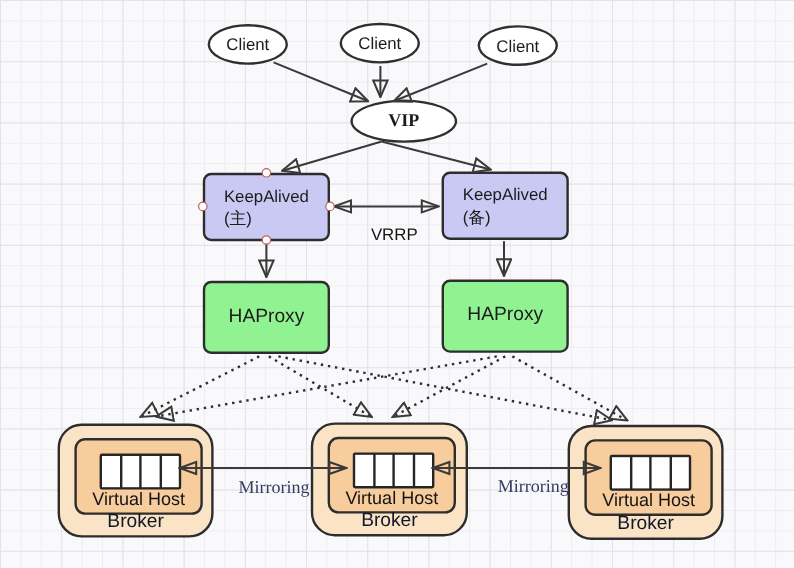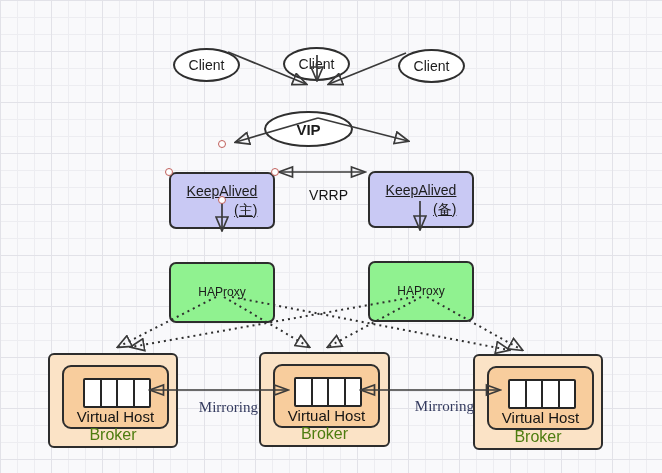--- a/index.html
+++ b/index.html
@@ -8,32 +8,32 @@
     position:relative;width:662px;height:473px;overflow:hidden;
     background-color:#f9f9fb;
     background-image:
       linear-gradient(#e2e2e8 1px, transparent 1px),
       linear-gradient(90deg,#e2e2e8 1px, transparent 1px),
       linear-gradient(#ededf1 1px, transparent 1px),
       linear-gradient(90deg,#ededf1 1px, transparent 1px);
     background-size:51px 51px,51px 51px,17px 17px,17px 17px;
   }
   .node{position:absolute;box-sizing:border-box;display:flex;align-items:center;justify-content:center;
-        text-align:right;color:#1c1c1c;z-index:2;margin-top:28px;}
+        text-align:left;color:#1c1c1c;z-index:2;}
   .ellipse{background:#ffffff;border:2px solid #2f2f2f;border-radius:50%;font-size:14px;}
   .vip{font-weight:bold;font-size:15px;}
   .rect{border:2px solid #2d2d2d;border-radius:7px;font-size:14px;line-height:1.3;}
-  .ka{background:#c9c9f4;text-decoration:underline;}
-  .hp{background:#90f290;font-size:12px;}
-  .broker{background:#fbe3c6;border:2.5px solid #2d2d2d;border-radius:6px;z-index:2;position:absolute;box-sizing:border-box;padding-left:29px;}
+  .ka{background:#c9c9f4;}
+  .hp{background:#90f290;font-size:16px;}
+  .broker{background:#fbe3c6;border:2.5px solid #2d2d2d;border-radius:20px;z-index:2;position:absolute;box-sizing:border-box;padding-left:29px;}
   .vhost{position:absolute;box-sizing:border-box;background:#f8cd9d;border:2.5px solid #2d2d2d;border-radius:9px;}
   .queue{position:absolute;display:flex;gap:2px;background:#262626;border:2px solid #262626;border-radius:2px;box-sizing:border-box;}
   .queue .cell{flex:1;background:#ffffff;}
   .vh-label{position:absolute;left:0;right:0;bottom:2px;text-align:center;font-size:15px;color:#141414;}
-  .broker-label{position:absolute;left:0;right:0;bottom:2px;text-align:center;font-size:16px;color:#4d7c0f;}
+  .broker-label{position:absolute;left:0;right:0;bottom:2px;text-align:center;font-size:16px;color:#0f172a;}
   .edge-label{position:absolute;z-index:4;text-align:right;color:#141414;font-size:14px;}
   .mirr{color:#333a5e;font-size:15px;font-family:Liberation Serif, serif;}
   svg.edges{position:absolute;left:0;top:0;z-index:3;}
   svg.edges path{fill:none;stroke:#3a3a3a;stroke-width:1.7px;}
   svg.edges path.dot{stroke-width:2px;stroke-dasharray:2 4;stroke:#2e2e2e;}
   .handle{position:absolute;width:8px;height:8px;border-radius:50%;background:#ffffff;
           border:1.5px solid #c0605c;box-sizing:border-box;z-index:5;}
 </style>
 </head>
 <body>
@@ -43,21 +43,21 @@
   <div class="node ellipse" style="left:173px;top:20px;width:67px;height:34px;">
     <span>Client</span>
   </div>
   <div class="node ellipse" style="left:283px;top:19px;width:67px;height:34px;">
     <span>Client</span>
   </div>
   <div class="node ellipse" style="left:398px;top:21px;width:67px;height:34px;">
     <span>Client</span>
   </div>
 
-  <div class="node ellipse vip" style="left:264px;top:83px;width:89px;height:36px;">
+  <div class="node ellipse vip" style="left:292px;top:83px;width:89px;height:36px;font-family:Liberation Serif, serif;">
     <span>VIP</span>
   </div>
 
   <div class="node rect ka" style="left:169px;top:144px;width:106px;height:57px;">
     <div>
       <div>KeepAlived</div>
       <div>(主)</div>
     </div>
   </div>
   <div class="node rect ka" style="left:368px;top:143px;width:106px;height:57px;">

